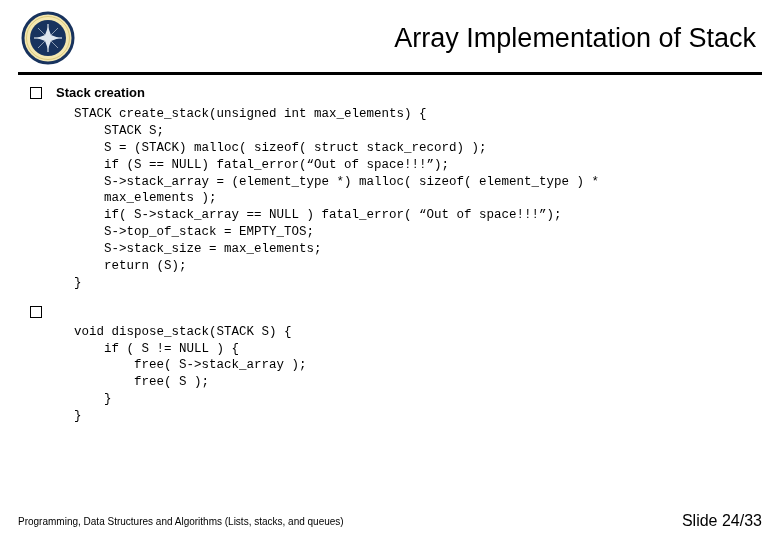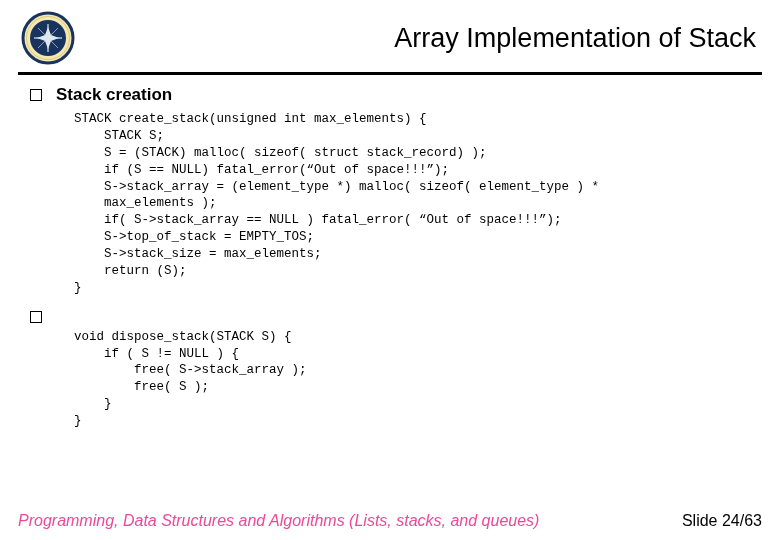--- a/index.html
+++ b/index.html
@@ -6,24 +6,24 @@
   html, body { width: 780px; height: 540px; background: #fff; font-family: Arial, Helvetica, sans-serif; overflow: hidden; }
   .slide { width: 780px; height: 540px; position: relative; padding: 0; }
   .header { display: flex; align-items: center; padding: 8px 18px 4px 18px; gap: 8px; }
   .logo-wrap { width: 60px; height: 60px; display: flex; align-items: center; justify-content: center; flex-shrink: 0; }
   .title { flex: 1; text-align: right; font-size: 27px; font-family: Arial, sans-serif; color: #000; padding-right: 6px; }
   .hr-line { height: 3px; background: #000; margin: 0 18px 10px 18px; }
   .content { padding: 0 26px 0 30px; }
   .section { margin-bottom: 14px; }
   .section-head { display: flex; align-items: center; margin-bottom: 6px; }
   .bullet-box { width: 12px; height: 12px; border: 1.5px solid #000; margin-right: 14px; flex-shrink: 0; margin-top: 0; }
-  .section-title { font-size: 17px; font-weight: bold; font-family: Arial, sans-serif; color: #000; }
+  .section-title { font-size: 13px; font-weight: bold; font-family: Arial, sans-serif; color: #000; }
   .code-block { font-family: "Courier New", Courier, monospace; font-size: 12.5px; line-height: 1.35; white-space: pre; color: #000; margin-left: 44px; overflow: hidden; }
   .footer { position: absolute; left: 0; right: 0; bottom: 10px; padding: 0 18px; display: flex; justify-content: space-between; align-items: center; font-family: Arial, sans-serif; }
-  .footer-left { font-size: 16px; color: #ec4899; font-style: italic; }
+  .footer-left { font-size: 10px; color: #000000; }
   .footer-right { font-size: 16px; color: #000; }
 </style>
 </head>
 <body>
 
 <div class="slide">
 
   <div class="header">
     <div class="logo-wrap">
       <svg width="54" height="54" viewBox="0 0 54 54">
@@ -75,16 +75,16 @@
         free( S-&gt;stack_array );
         free( S );
     }
 }</div>
     </div>
 
   </div>
 
   <div class="footer">
     <div class="footer-left">Programming, Data Structures and Algorithms  (Lists, stacks, and queues)</div>
-    <div class="footer-right">Slide 24/63</div>
+    <div class="footer-right">Slide 24/33</div>
   </div>
 
 </div>
 
 </body></html>

